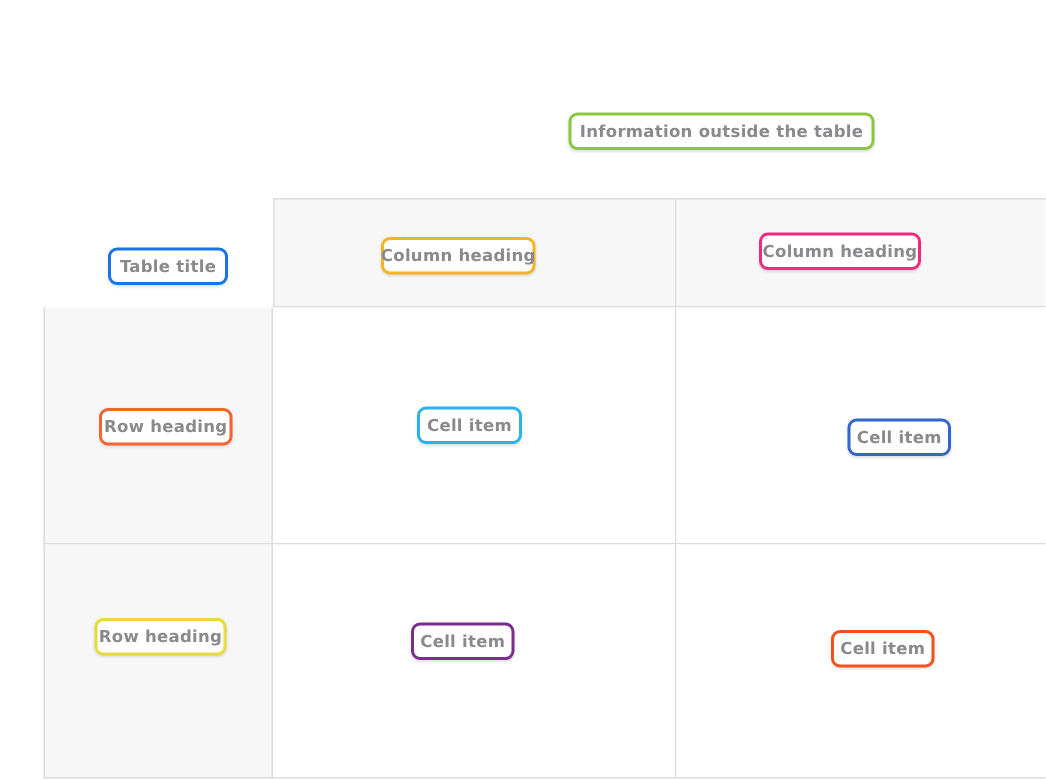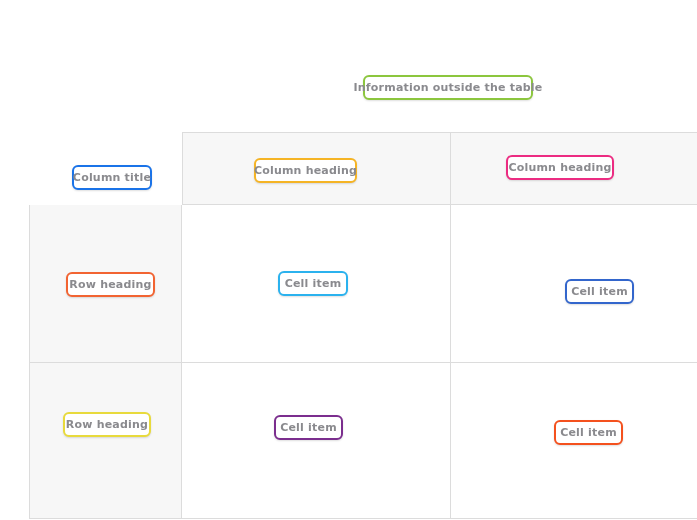--- a/index.html
+++ b/index.html
@@ -58,21 +58,21 @@
   .body-bg { background: #ffffff; }
 
   .corner-cell {
     background: #ffffff;
     border: none;
   }
 </style>
 </head>
 <body>
 
-<div class="chip" style="left:363px; top:75px; width:170px; height:25px; border-color:#8cc63e;text-align:center;">
+<div class="chip" style="left:379px; top:75px; width:204px; height:25px; border-color:#8cc63e;text-align:center;">
   <span>Information outside the table</span>
 </div>
 
 <div class="table-wrap">
 
   <div class="grid-cell corner-cell" style="left:0px; top:0px; width:153px; height:73px;"></div>
 
   <div class="grid-cell hdr-bg bdr bdr-t bdr-l" style="left:153px; top:0px; width:269px; height:73px;"></div>
 
   <div class="grid-cell hdr-bg bdr bdr-t" style="left:422px; top:0px; width:278px; height:73px;"></div>
@@ -84,21 +84,21 @@
   <div class="grid-cell body-bg bdr" style="left:422px; top:73px; width:278px; height:158px;"></div>
 
   <div class="grid-cell hdr-bg bdr bdr-l" style="left:0px; top:231px; width:153px; height:156px;"></div>
 
   <div class="grid-cell body-bg bdr" style="left:153px; top:231px; width:269px; height:156px;"></div>
 
   <div class="grid-cell body-bg bdr" style="left:422px; top:231px; width:278px; height:156px;"></div>
 </div>
 
 <div class="chip" style="left:72px; top:165px; width:80px; height:25px; border-color:#1a73e8;">
-  <span>Column title</span>
+  <span>Table title</span>
 </div>
 
 <div class="chip" style="left:254px; top:158px; width:103px; height:25px; border-color:#f5b425;">
   <span>Column heading</span>
 </div>
 
 <div class="chip" style="left:506px; top:155px; width:108px; height:25px; border-color:#ec2c82;">
   <span>Column heading</span>
 </div>
 

